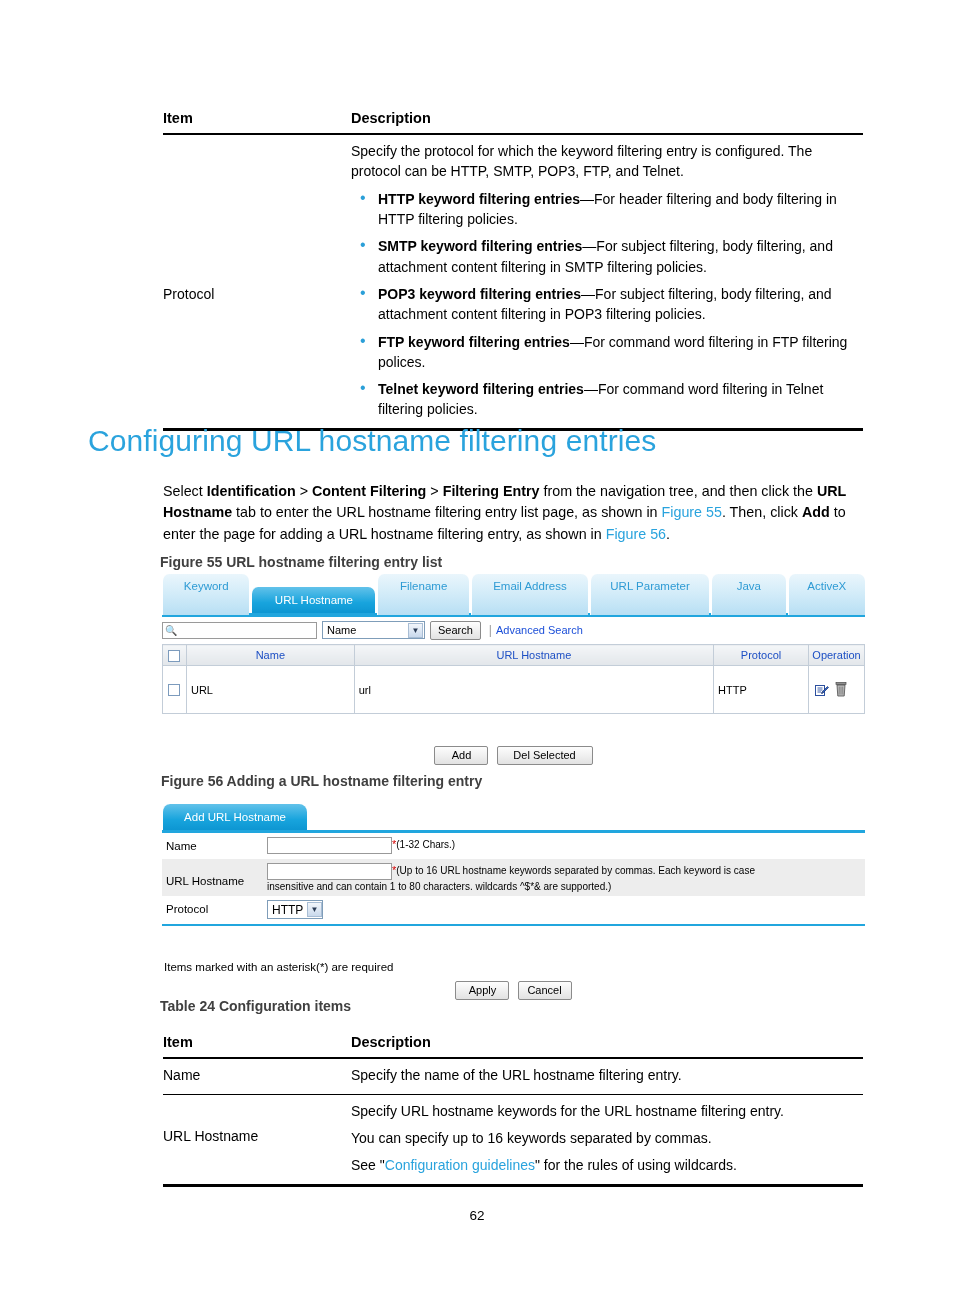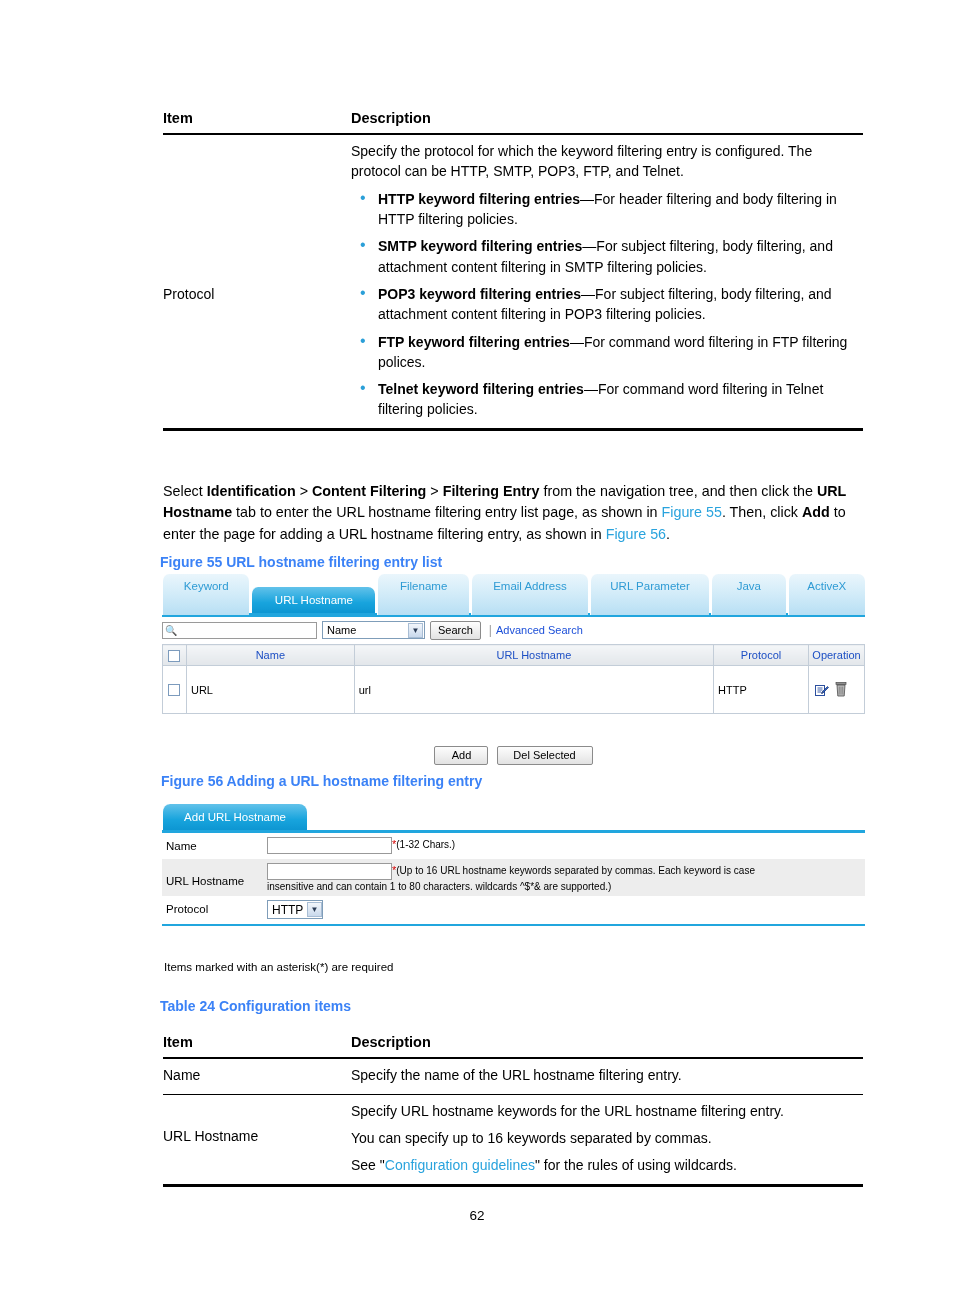--- a/index.html
+++ b/index.html
@@ -44,21 +44,21 @@
   .b { font-weight: bold; }
 
   h1.section-title {
     color: #2aa3dd; font-weight: normal; font-size: 30px;
     margin: 0; padding: 0; letter-spacing: 0.1px;
   }
   p.body-text {
     font-size: 14.3px; line-height: 1.5; margin: 0; padding: 0;
   }
   .fig-caption {
-    color: #3b82f6; font-weight: bold; font-size: 14px; margin: 0;
+    color: #404040; font-weight: bold; font-size: 14px; margin: 0;
   }
   .link { color: #29a3dd; }
 
   
   .ui {
     font-family: "Liberation Sans", sans-serif;
     font-size: 11px; color: #000;
   }
 
   
@@ -177,20 +177,21 @@
             <li><span class="b">POP3 keyword filtering entries</span><span>—For subject filtering, body filtering, and attachment content filtering in POP3 filtering policies.</span></li>
             <li><span class="b">FTP keyword filtering entries</span><span>—For command word filtering in FTP filtering polices.</span></li>
             <li><span class="b">Telnet keyword filtering entries</span><span>—For command word filtering in Telnet filtering policies.</span></li>
           </ul>
         </td>
       </tr>
     </tbody>
       </table>
   </div>
 
+  <h1 class="section-title" style="position:absolute; left:88px; top:424px;">Configuring URL hostname filtering entries</h1>
 
   <div style="position:absolute; left:163px; top:481px; width:703px;">
     <p class="body-text"><span>Select </span><span class="b">Identification</span><span> &gt; </span><span class="b">Content Filtering</span><span> &gt; </span><span class="b">Filtering Entry</span><span> from the navigation tree, and then click the </span><span class="b">URL Hostname</span><span> tab to enter the URL hostname filtering entry list page, as shown in </span><a class="link" style="text-decoration:none;" href="#">Figure 55</a><span>. Then, click </span><span class="b">Add</span><span> to enter the page for adding a URL hostname filtering entry, as shown in </span><a class="link" style="text-decoration:none;" href="#">Figure 56</a><span>.</span></p>
   </div>
 
   <div class="fig-caption" style="position:absolute; left:160px; top:554px;">Figure 55 URL hostname filtering entry list</div>
 
   <div class="ui" style="position:absolute; left:162px; top:586px; width:703px;">
 
     <div class="tabstrip">
@@ -297,20 +298,24 @@
       <div class="ffield">
         <span class="sel-http">
           <span>HTTP</span>
           <span class="select-arrow">▼</span>
         </span>
       </div>
     </div>
 
     <div class="note-asterisk">Items marked with an asterisk(*) are required</div>
 
+    <div style="text-align:center; margin-top:8px;">
+      <span class="btn" style="width:54px;">Apply</span>
+      <span class="btn" style="width:54px; margin-left:5px;">Cancel</span>
+    </div>
   </div>
 
   <div class="fig-caption" style="position:absolute; left:160px; top:998px;">Table 24 Configuration items</div>
 
   <div style="position:absolute; left:0; top:1028px; width:954px;">
     <table class="doc-table">
       <tbody>
           <tr>
         <th class="col-item">Item</th>
         <th class="col-desc">Description</th>

